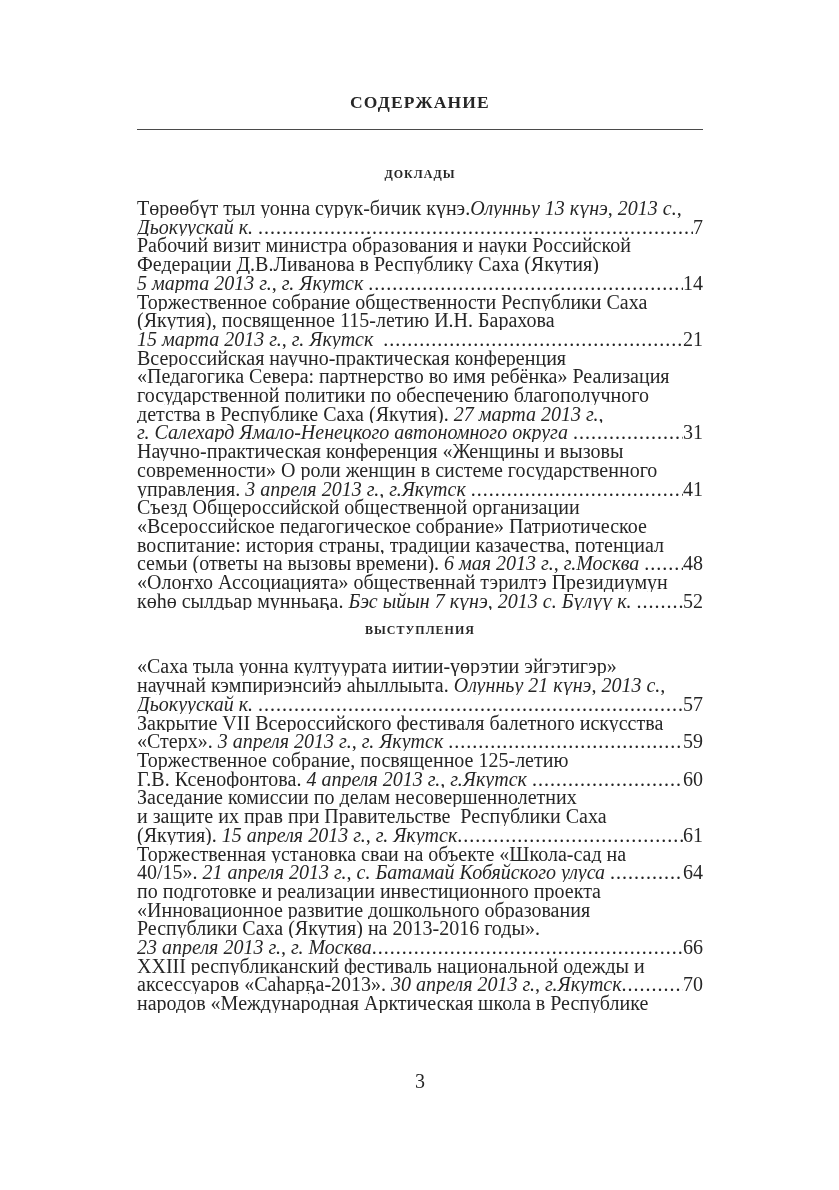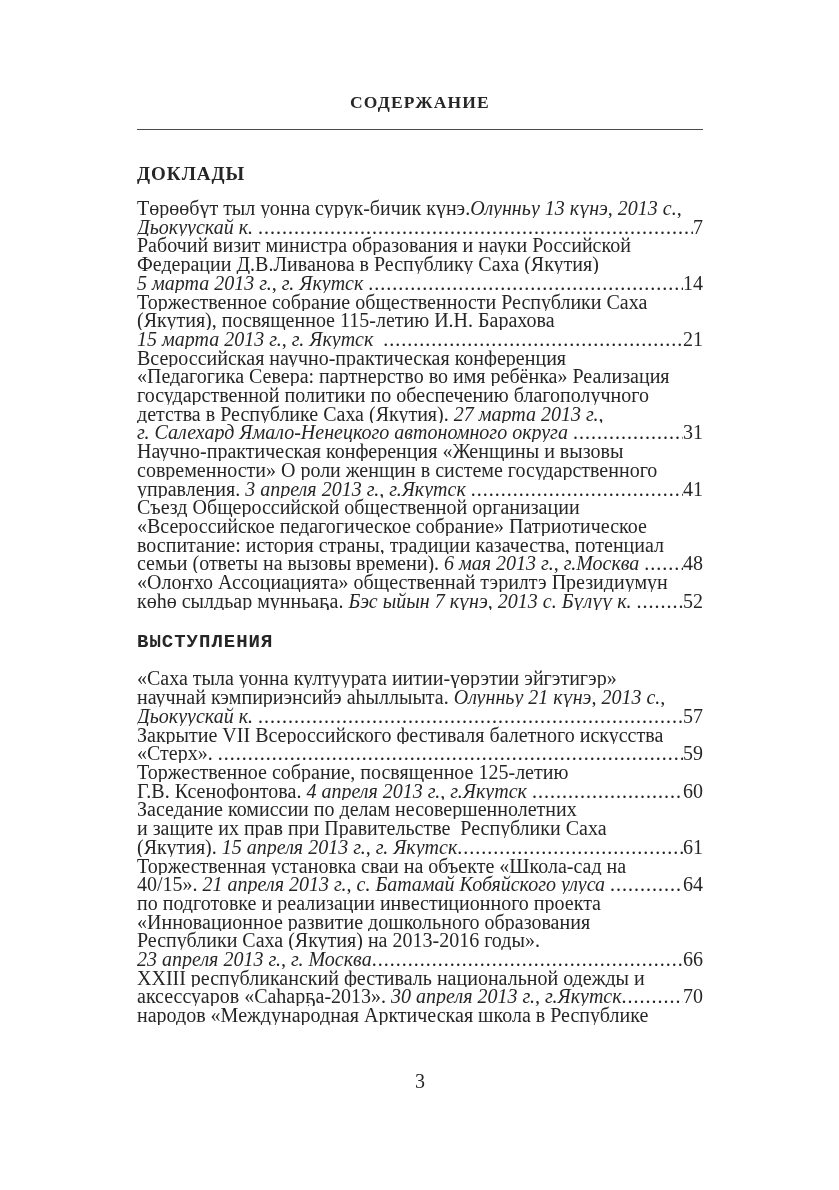--- a/index.html
+++ b/index.html
@@ -26,29 +26,29 @@
     line-height: 20px;
   }
   .title-rule {
     border: none;
     border-top: 1.6px solid var(--rule-color, #4a4a4a);
     margin: 17px 0 0 0;
   }
   .toc-section { margin: 0; }
   .section-heading {
     margin: 0;
-    text-align: left;
+    text-align: center;
     font-weight: bold;
-    font-size: 19px;
+    font-size: 12px;
     letter-spacing: 1px;
     line-height: 20px;
   }
   .toc-section:first-child .section-heading { margin-top: 34px; }
   .toc-section:first-child .entries { margin-top: 15px; }
-  .toc-section:last-child .section-heading { margin-top: 22px; font-family: Liberation Mono, monospace; }
+  .toc-section:last-child .section-heading { margin-top: 10px; }
   .toc-section:last-child .entries { margin-top: 17px; }
   .entry { margin: 0; }
   .entry-line {
     font-size: 20px;
     line-height: 18.7px;
     white-space: pre;
     overflow: hidden;
   }
   .pageline { display: flex; align-items: baseline; }
   .seg { flex: 0 0 auto; }
@@ -120,21 +120,21 @@
       <section class="toc-section">
         <h2 class="section-heading">ВЫСТУПЛЕНИЯ</h2>
         <div class="entries">
           <div class="entry">
             <div class="entry-line"><span class="seg">«Саха тыла уонна култуурата иитии-үөрэтии эйгэтигэр»</span></div>
             <div class="entry-line"><span class="seg">научнай кэмпириэнсийэ аһыллыыта. </span><span class="seg it">Олунньу 21 күнэ, 2013 с.,</span></div>
             <div class="entry-line pageline"><span class="seg it">Дьокуускай к. </span><span class="leader">........................................................................................................................................................................................................</span><span class="pg">57</span></div>
           </div>
           <div class="entry">
             <div class="entry-line"><span class="seg">Закрытие VII Всероссийского фестиваля балетного искусства</span></div>
-            <div class="entry-line pageline"><span class="seg">«Стерх». </span><span class="leader">........................................................................................................................................................................................................</span><span class="pg">59</span></div>
+            <div class="entry-line pageline"><span class="seg">«Стерх». </span><span class="seg it">3 апреля 2013 г., г. Якутск </span><span class="leader">........................................................................................................................................................................................................</span><span class="pg">59</span></div>
           </div>
           <div class="entry">
             <div class="entry-line"><span class="seg">Торжественное собрание, посвященное 125-летию</span></div>
             <div class="entry-line pageline"><span class="seg">Г.В. Ксенофонтова. </span><span class="seg it">4 апреля 2013 г., г.Якутск </span><span class="leader">........................................................................................................................................................................................................</span><span class="pg">60</span></div>
           </div>
           <div class="entry">
             <div class="entry-line"><span class="seg">Заседание комиссии по делам несовершеннолетних</span></div>
             <div class="entry-line"><span class="seg">и защите их прав при Правительстве  Республики Саха</span></div>
             <div class="entry-line pageline"><span class="seg">(Якутия). </span><span class="seg it">15 апреля 2013 г., г. Якутск</span><span class="leader">........................................................................................................................................................................................................</span><span class="pg">61</span></div>
           </div>

